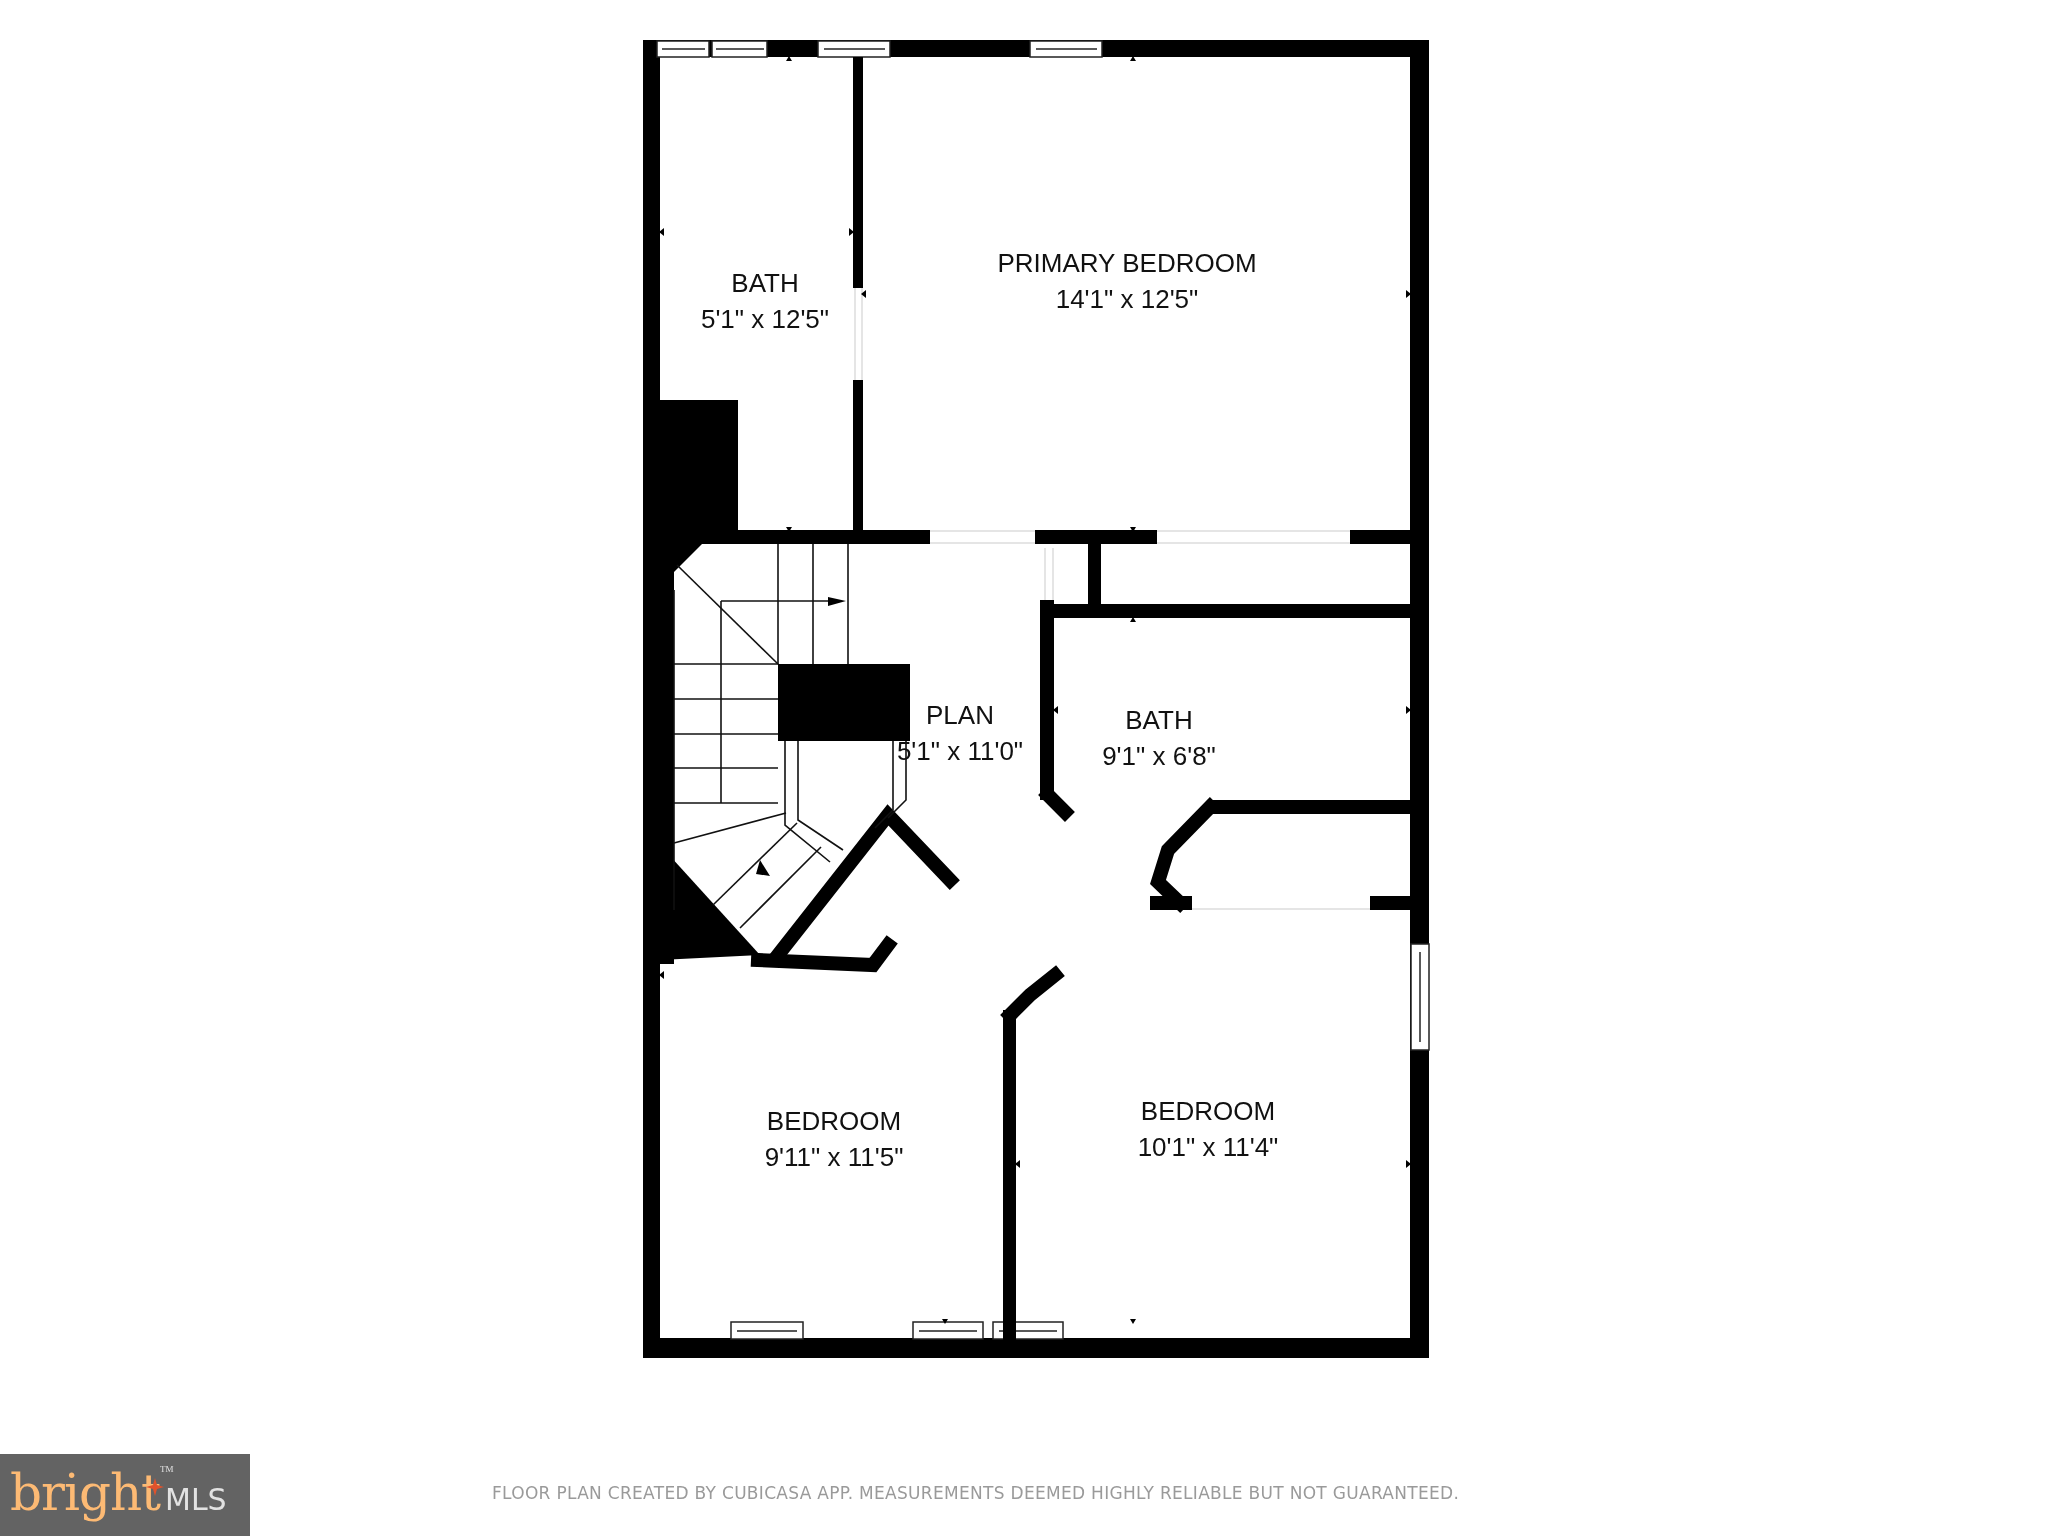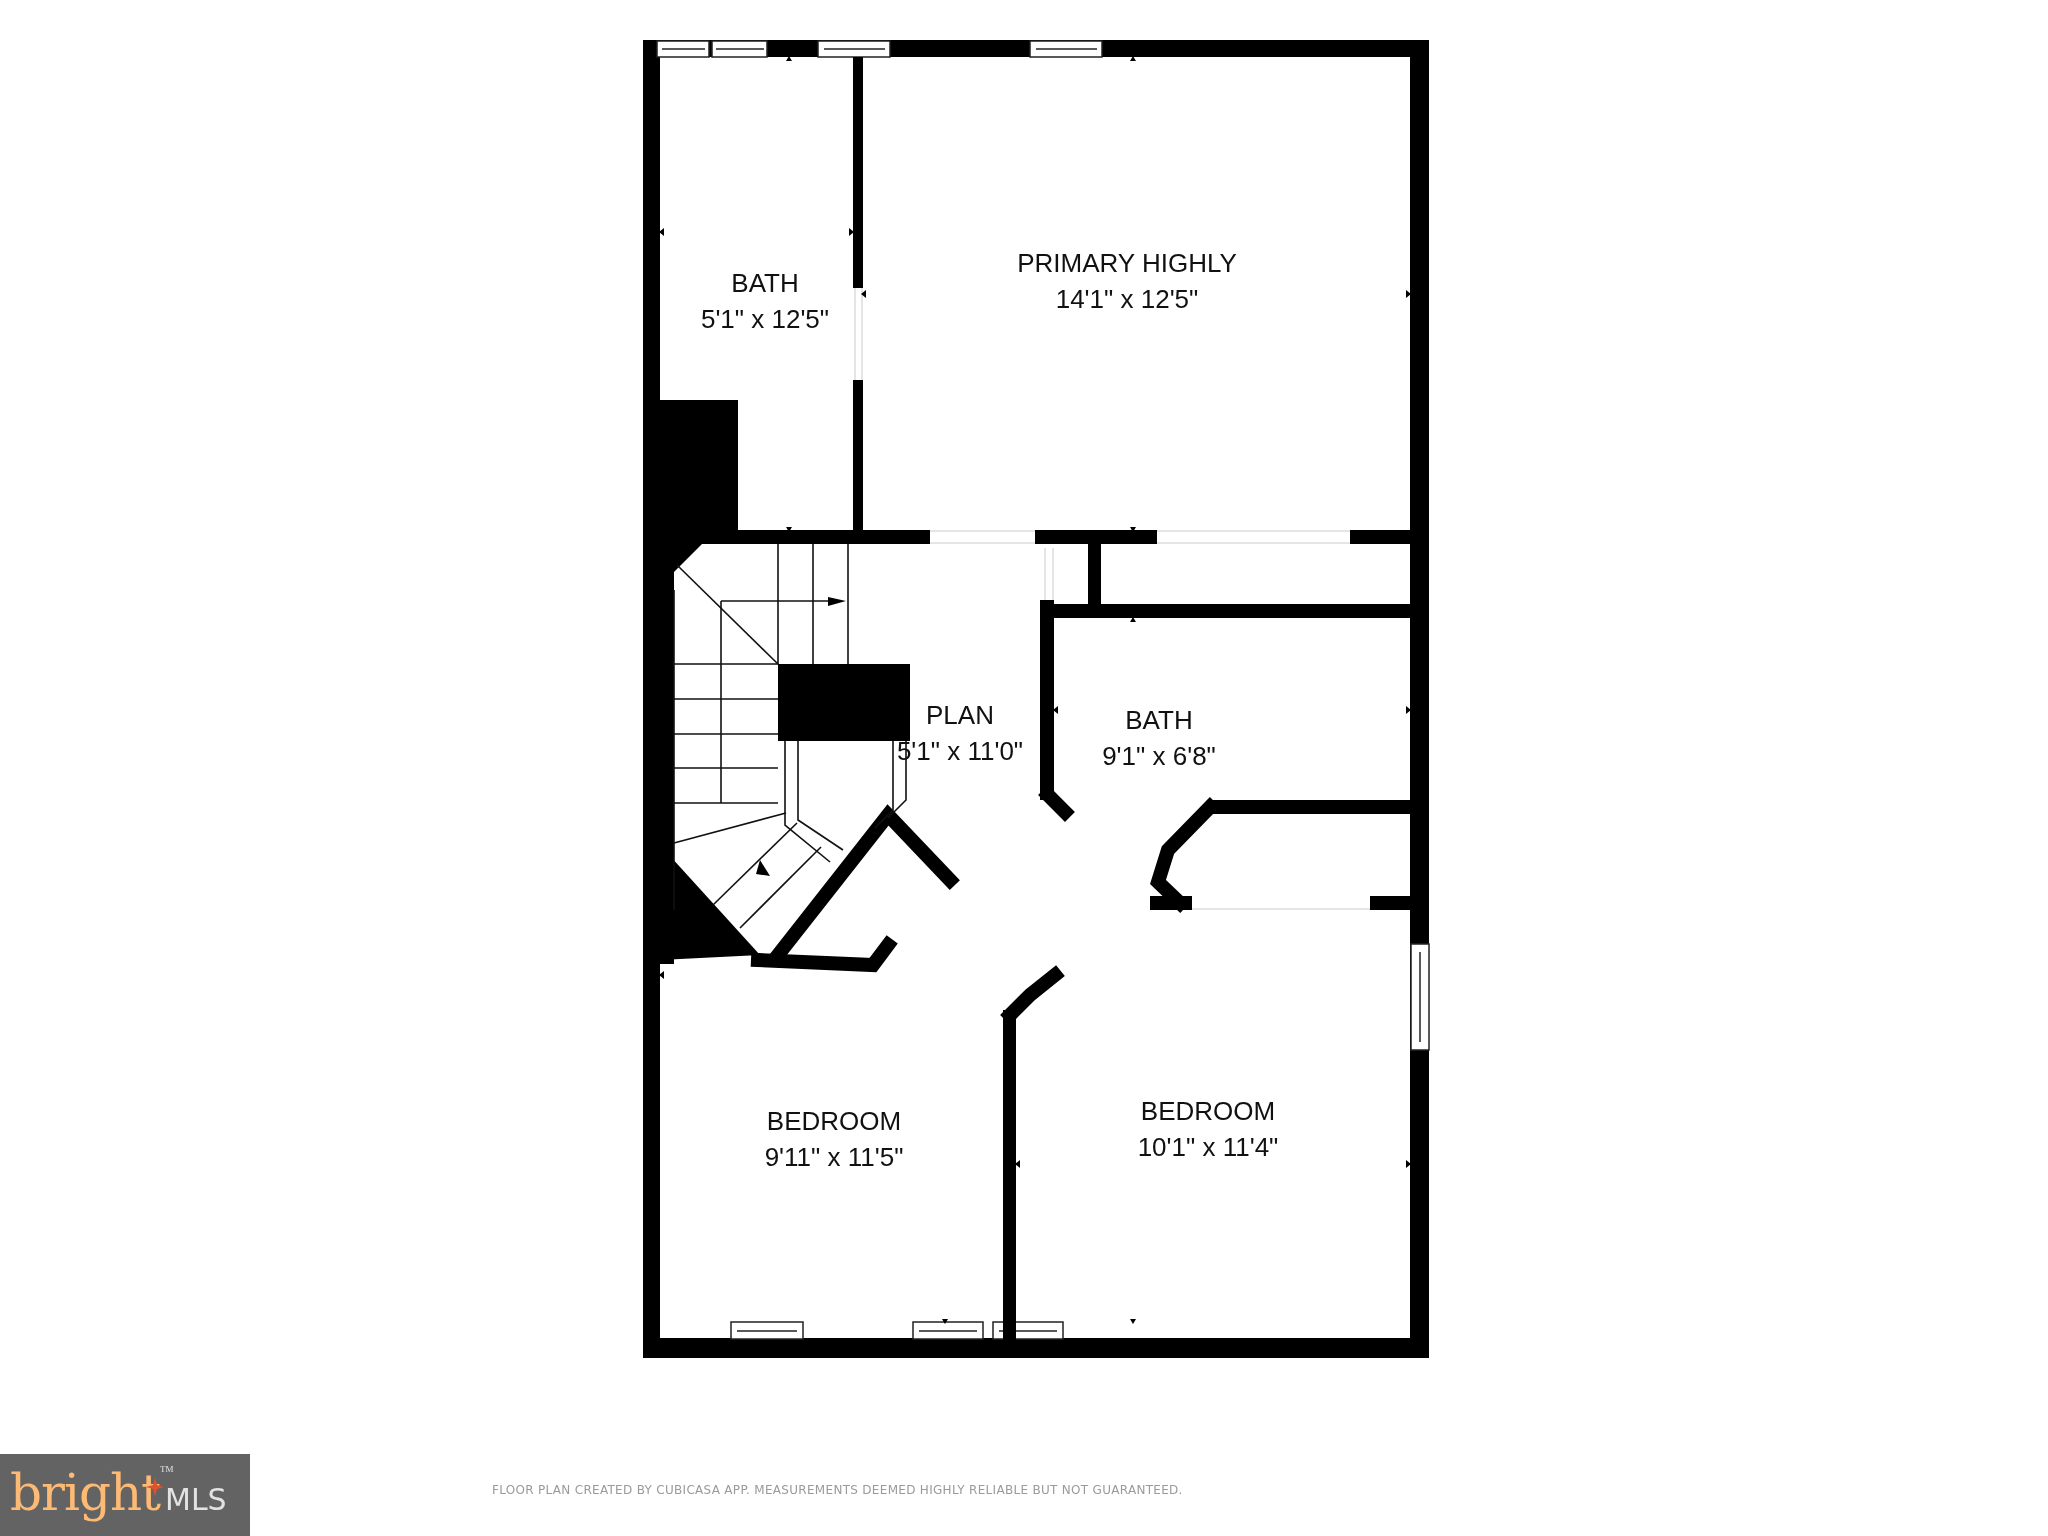--- a/index.html
+++ b/index.html
@@ -1,20 +1,20 @@
 <!DOCTYPE html>
 <html><head>
 <meta charset="utf-8">
 <style>
   html, body { margin: 0; padding: 0; background: #ffffff; }
   body { width: 2048px; height: 1536px; position: relative; overflow: hidden; font-family: "Liberation Sans", sans-serif; }
   #plan { position: absolute; left: 0; top: 0; width: 2048px; height: 1536px; }
   .room-label { position: absolute; text-align: center; color: #111; font-family: "Liberation Sans", sans-serif; font-size: 26px; line-height: 36px; white-space: nowrap; transform: translateX(-50%); }
   .room-label .name, .room-label .dims { display: block; }
-  .footer-note { position: absolute; left: 492px; top: 1483px; width: 1080px; color: #9a9a9a; font-size: 12px; letter-spacing: 0.3px; font-family: "DejaVu Sans", sans-serif; white-space: nowrap; }
+  .footer-note { position: absolute; left: 492px; top: 1483px; width: 1080px; color: #9a9a9a; font-size: 17px; letter-spacing: 0.3px; font-family: "DejaVu Sans", sans-serif; white-space: nowrap; }
   .brand { position: absolute; left: 0; top: 1454px; width: 250px; height: 82px; background: #636363; }
   .brand .word { position: absolute; left: 10px; top: 10px; font-family: "DejaVu Serif", serif; font-size: 50px; color: #fdba74; font-weight: normal; letter-spacing: -1px; }
   .brand .mls { position: absolute; left: 165px; top: 28px; font-family: "DejaVu Sans", sans-serif; font-size: 30px; color: #e2e2e2; }
   .brand .tm { position: absolute; left: 160px; top: 10px; font-size: 9px; color: #e2e2e2; font-family: Liberation Serif, serif; }
   .brand .spark { position: absolute; left: 146px; top: 24px; width: 18px; height: 18px; }
 </style>
 </head>
 <body>
 
 <svg id="plan" viewBox="0 0 2048 1536" xmlns="http://www.w3.org/2000/svg">
@@ -150,21 +150,21 @@
     <polygon points="1130,1319 1136,1319 1133,1324"></polygon>
     <polygon points="1045,600 1045,608 1050,604"></polygon>
   </g>
 </svg>
 
 <div class="room-label" style="left:765px; top:265px;">
   <span class="name">BATH</span>
   <span class="dims">5'1" x 12'5"</span>
 </div>
 <div class="room-label" style="left:1127px; top:245px;">
-  <span class="name">PRIMARY HIGHLY</span>
+  <span class="name">PRIMARY BEDROOM</span>
   <span class="dims">14'1" x 12'5"</span>
 </div>
 <div class="room-label" style="left:960px; top:697px;">
   <span class="name">PLAN</span>
   <span class="dims">5'1" x 11'0"</span>
 </div>
 <div class="room-label" style="left:1159px; top:702px;">
   <span class="name">BATH</span>
   <span class="dims">9'1" x 6'8"</span>
 </div>

